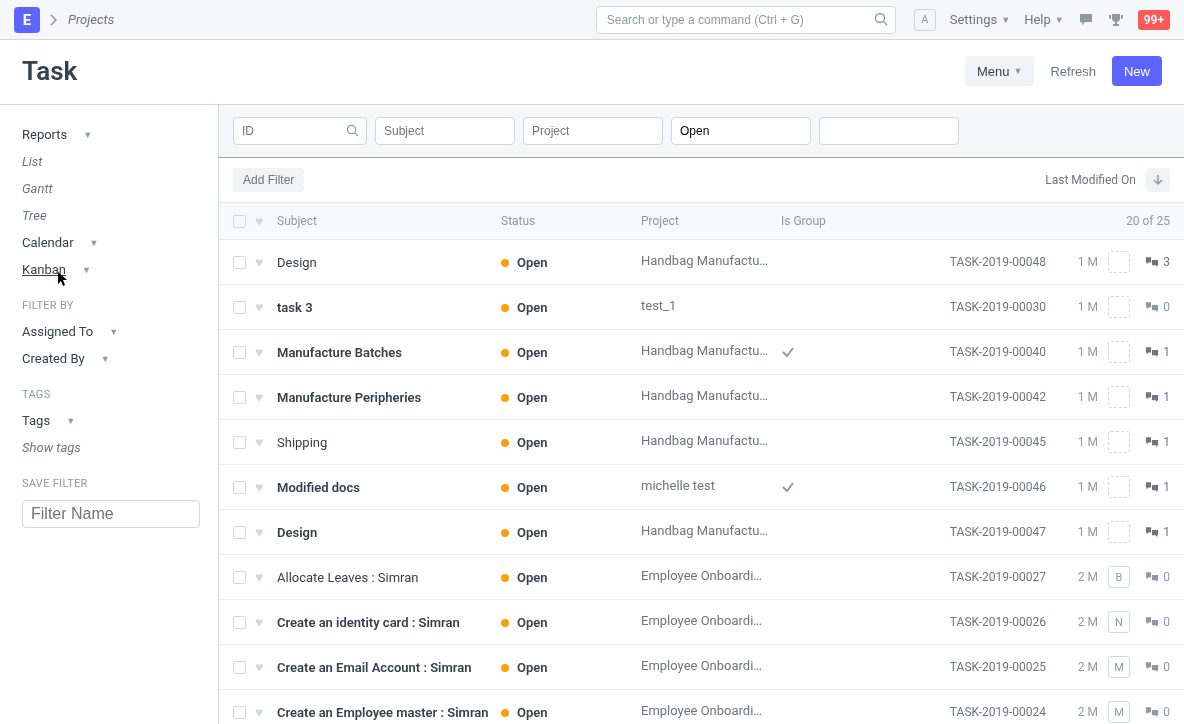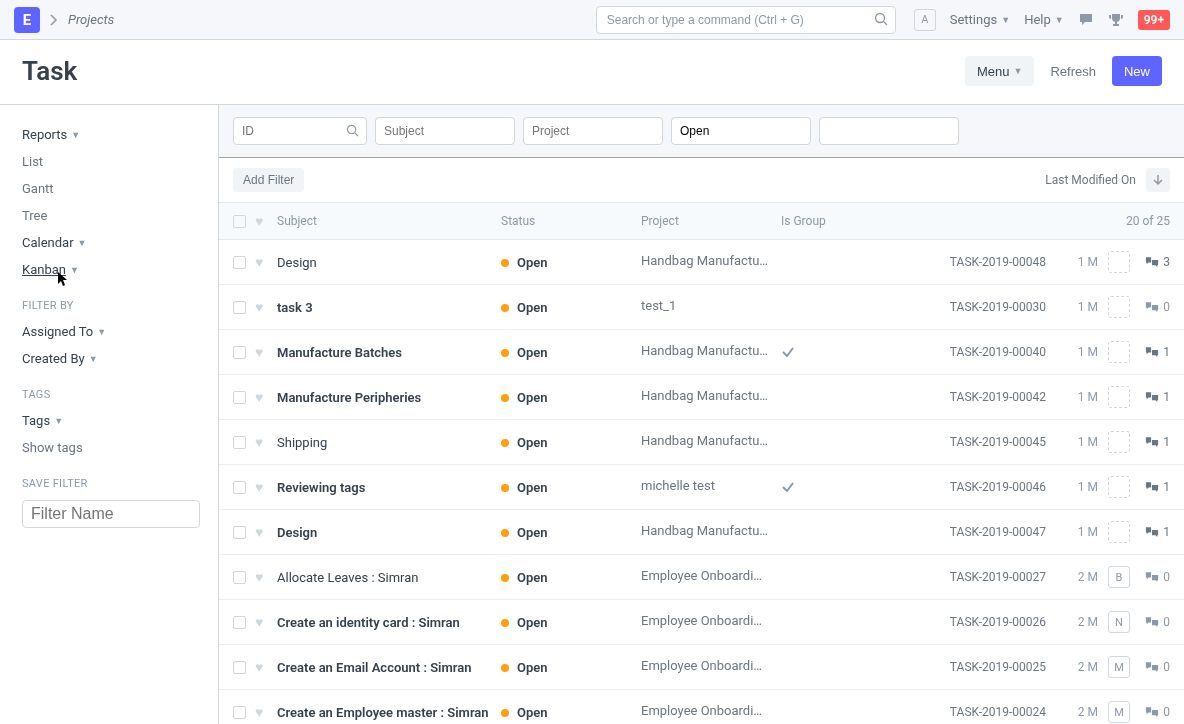--- a/index.html
+++ b/index.html
@@ -27,22 +27,22 @@
 .header-spacer { flex: 1; }
 .btn { height: 30px; padding: 0 12px; border-radius: 4px; border: none; font-size: 13px; cursor: pointer; display: inline-flex; align-items: center; gap: 4px; }
 .btn-default { background: #f0f4f7; color: #36414c; }
 .btn-ghost { background: transparent; color: #6c7680; }
 .btn-primary { background: #5e64ff; color: #fff; font-weight: 500; }
 .btn-group { display: flex; gap: 4px; }
 
 
 .body-wrap { display: flex; }
 .sidebar { width: 218px; padding: 16px 0 16px 22px; font-size: 13px; }
-.side-item { padding: 6px 0; color: #36414c; cursor: pointer; display: flex; align-items: center; gap: 4px; }
-.side-item.muted { color: #6c7680; }
+.side-item { padding: 6px 0; color: #36414c; cursor: pointer; display: flex; align-items: center; gap: 16px; }
+.side-item.muted { color: #6c7680; font-style: italic; }
 .side-section-title { font-size: 11px; color: #8d99a6; text-transform: uppercase; letter-spacing: 0.3px; margin-top: 16px; margin-bottom: 6px; }
 .side-input { width: 178px; height: 28px; border: 1px solid #d1d8dd; border-radius: 4px; padding: 0 8px; font-size: 16px; margin-top: 4px; }
 .plus-icon { color: #8d99a6; font-weight: 400; }
 .cursor-arrow { position: relative; }
 
 
 .main { flex: 1; border-left: 1px solid #d1d8dd; }
 
 
 .filter-row { background: #f5f7fa; padding: 12px 14px; display: flex; gap: 8px; border-bottom: 1px solid #a3a3a3; }
@@ -345,21 +345,21 @@
               </svg>
             </span>
             <span class="comment-count active">1</span>
           </div>
         </div>
         <div class="trow">
           <div class="col-check">
             <div class="checkbox"></div>
           </div>
           <div class="col-like"><span class="heart">♥</span></div>
-          <div class="col-subject"><span class="subject-text bold">Reviewing tags</span></div>
+          <div class="col-subject"><span class="subject-text bold">Modified docs</span></div>
           <div class="col-status"><span class="status-dot"></span><span class="status-text">Open</span></div>
           <div class="col-project"><span class="project-text">michelle test</span></div>
           <div class="col-group"><span class="check-mark"><svg width="14" height="14" viewBox="0 0 14 14">
                 <path d="M2 7 L6 11 L12 3" stroke="#8d99a6" stroke-width="2" fill="none"></path>
               </svg></span></div>
           <div class="col-gap"></div>
           <div class="task-id">TASK-2019-00046</div>
           <div class="time-ago">1 M</div>
           <div class="assignee-box"></div>
           <div class="comment-box">

